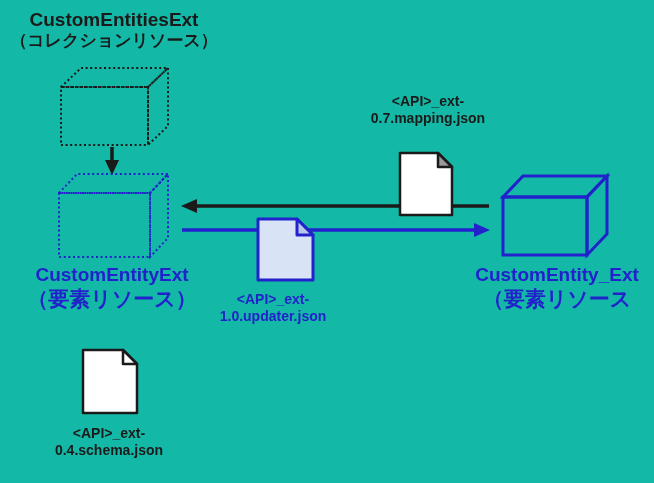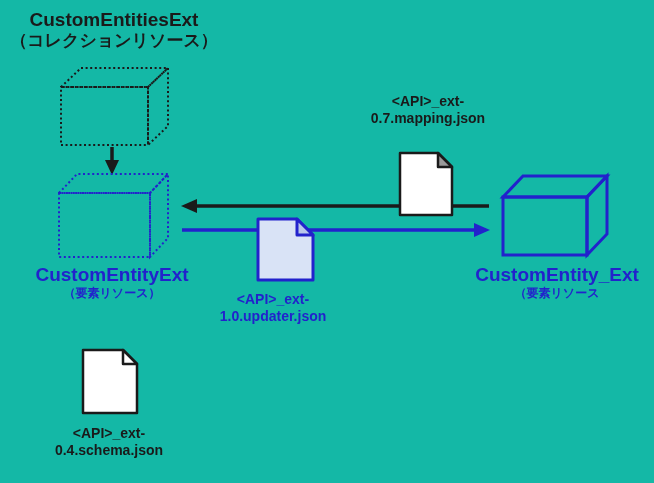--- a/index.html
+++ b/index.html
@@ -34,21 +34,21 @@
     transform: translateX(-50%);
     text-align: center;
     font-weight: bold;
     white-space: nowrap;
     line-height: 1.22;
   }
   .ink  { color: var(--ink, #1a1a1a); }
   .blue { color: var(--blue, #2222cc); }
   .t19 { font-size: 19px; }
   .t18 { font-size: 14px; }
-  .t16 { font-size: 12px; }
+  .t16 { font-size: 21px; }
   .t17 { font-size: 17px; }
 </style>
 </head>
 <body>
 
 <div class="canvas">
 
   <svg class="layer" viewBox="0 0 654 483" aria-hidden="true">
 
     <g>

